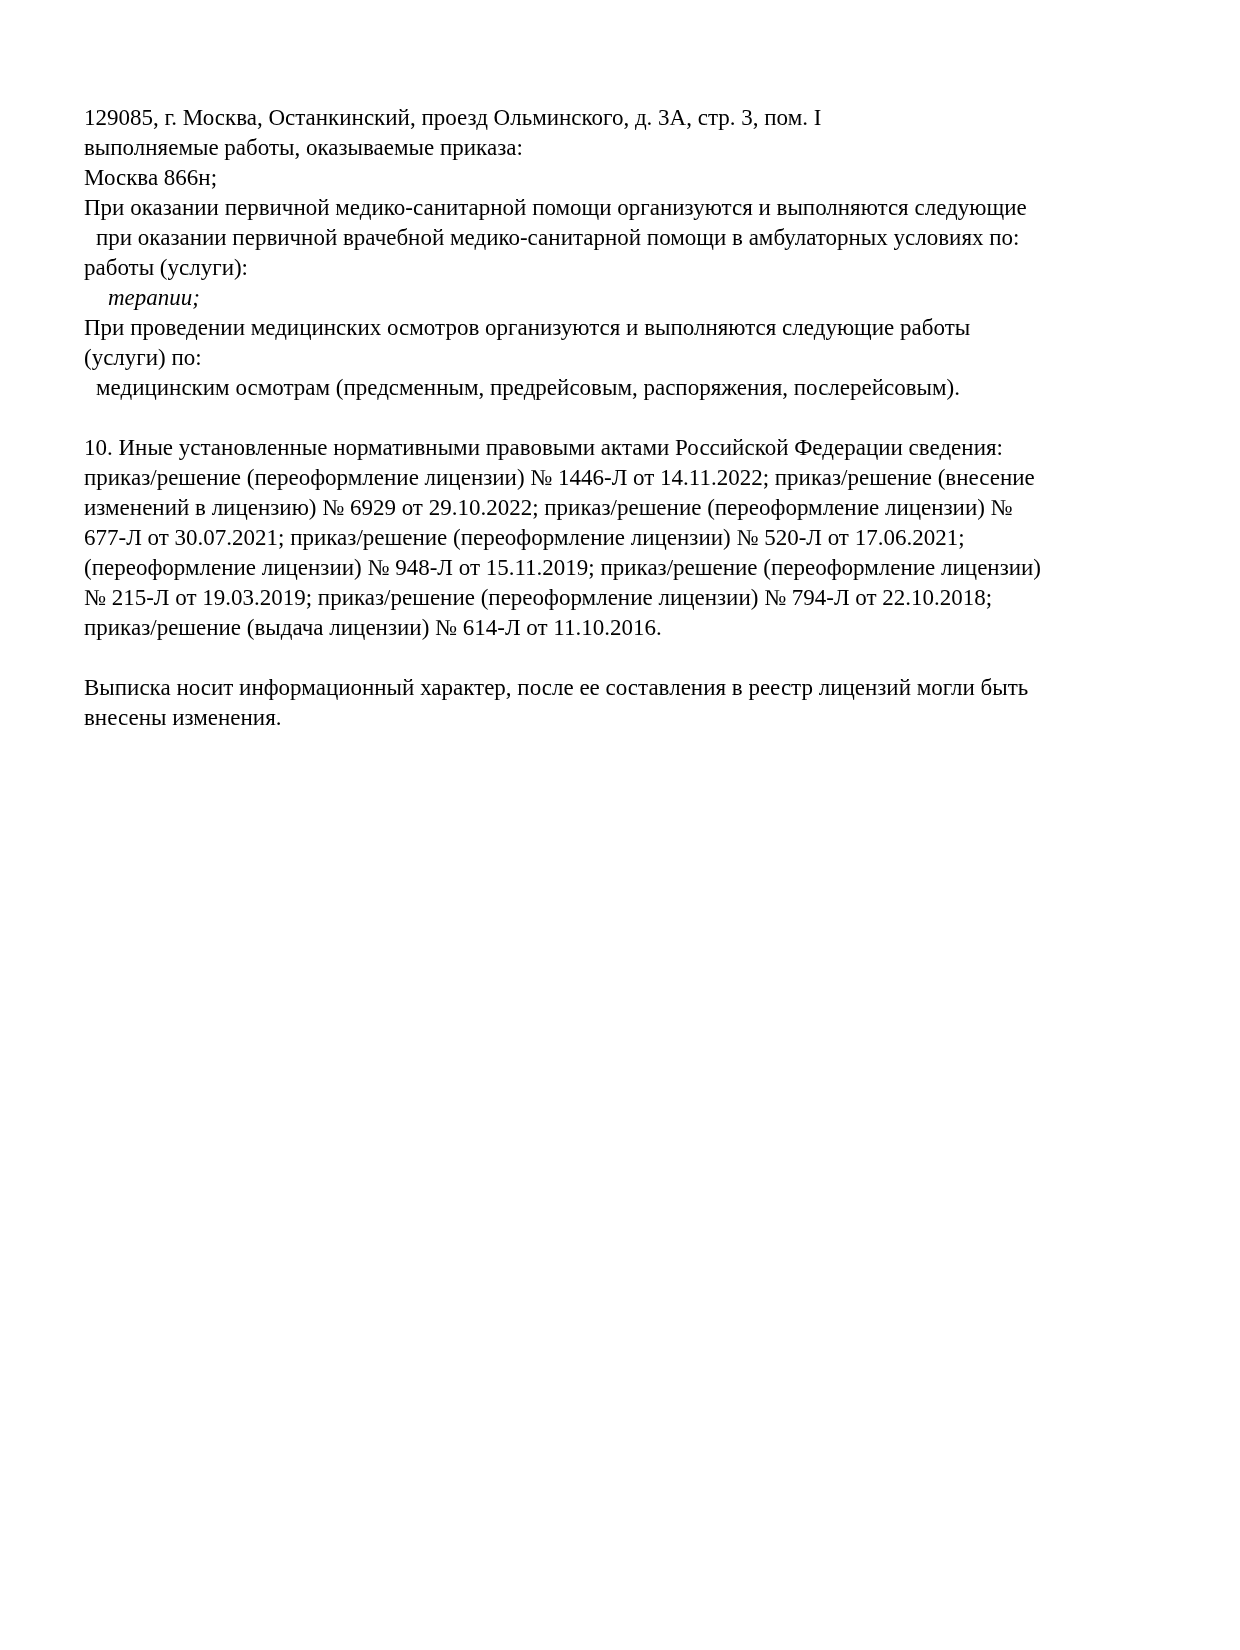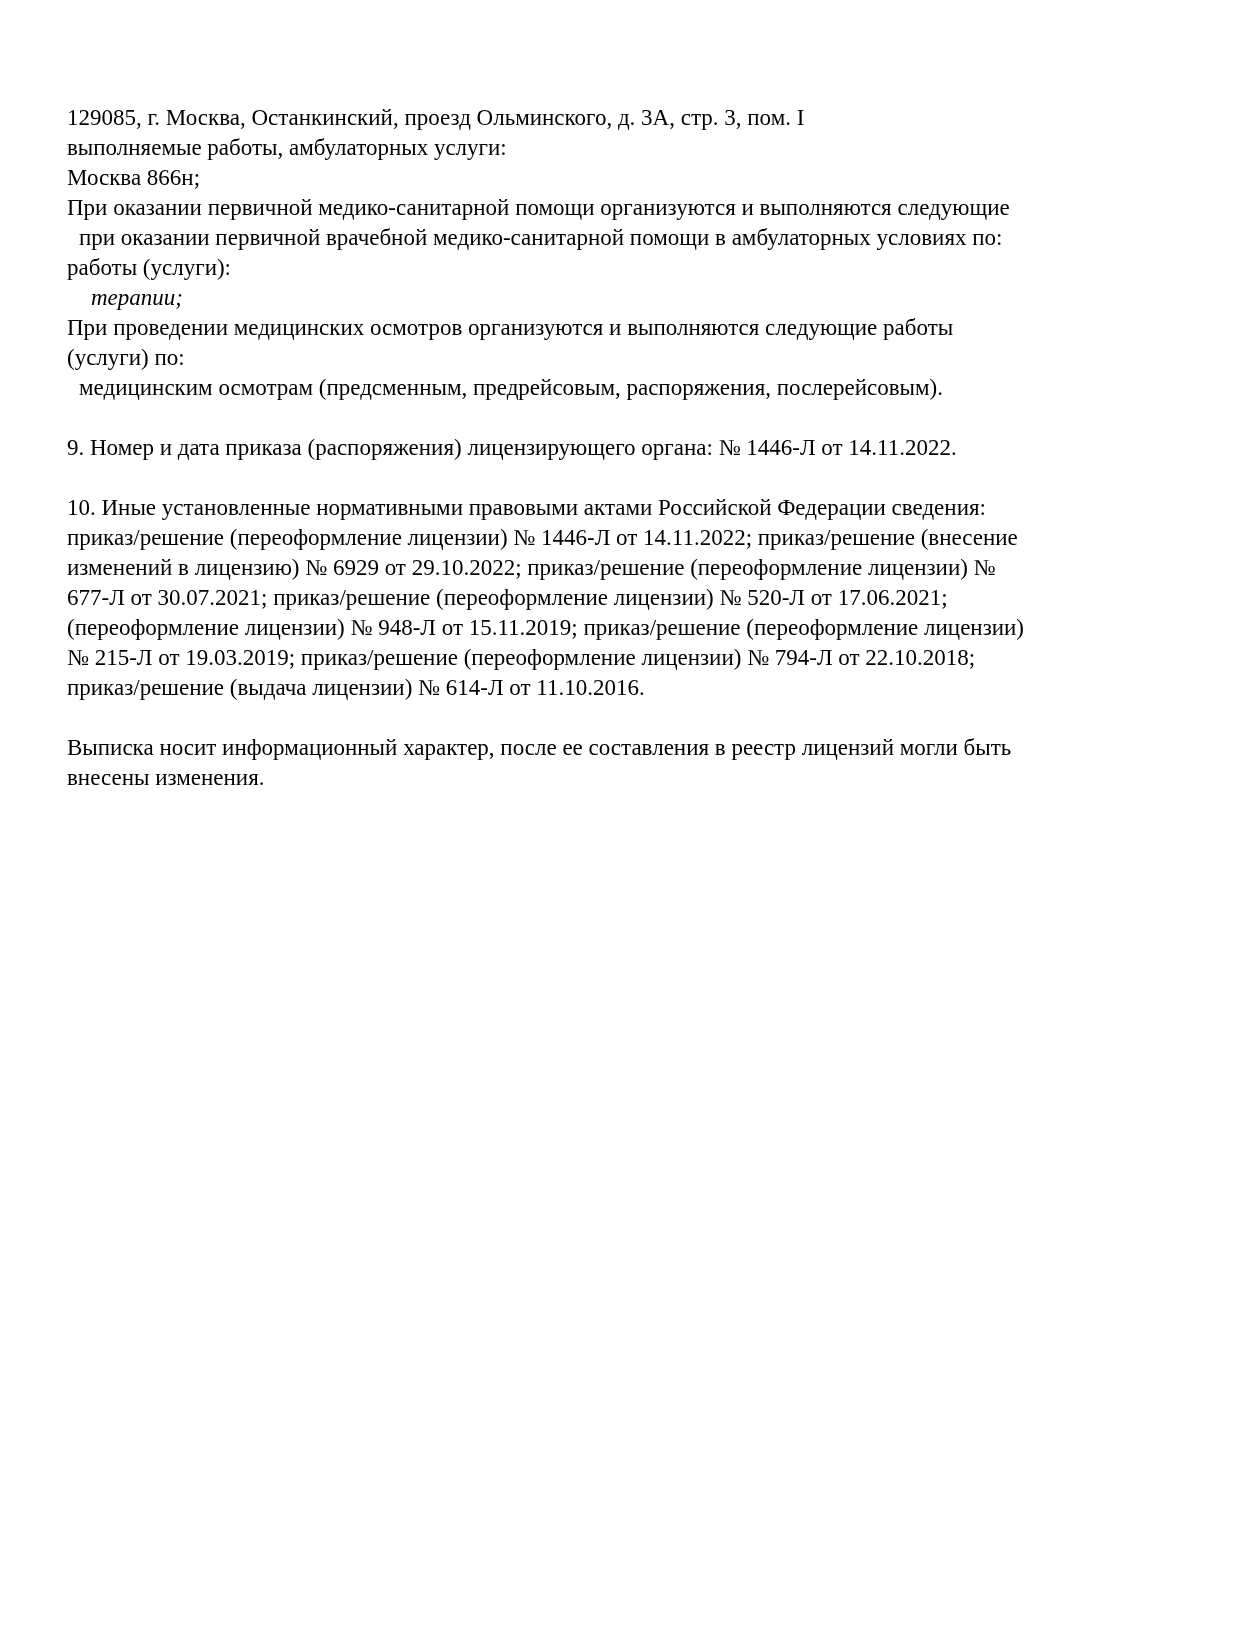--- a/index.html
+++ b/index.html
@@ -6,49 +6,48 @@
     margin: 0;
     padding: 0;
     background: #ffffff;
   }
   .page {
     position: relative;
     width: 1240px;
     height: 1650px;
     background: #ffffff;
     box-sizing: border-box;
-    padding: 103px 120px 0 67px;
+    padding: 103px 120px 0 84px;
     overflow: hidden;
     font-family: "Liberation Serif", "DejaVu Serif", serif;
     font-size: 23px;
     line-height: 30px;
     color: #000000;
   }
   .line {
     white-space: nowrap;
   }
   .indent-1 { padding-left: 12px; }
   .indent-2 { padding-left: 24px; font-style: italic; }
   .gap { margin-top: 30px; }
 </style>
 </head>
 <body>
 
 <div class="page">
   <div class="line">129085, г. Москва, Останкинский, проезд Ольминского, д. 3А, стр. 3, пом. I</div>
-  <div class="line">выполняемые работы, амбулаторных услуги:</div>
+  <div class="line">выполняемые работы, оказываемые приказа:</div>
   <div class="line">Москва 866н;</div>
   <div class="line">При оказании первичной медико-санитарной помощи организуются и выполняются следующие</div>
   <div class="line indent-1">при оказании первичной врачебной медико-санитарной помощи в амбулаторных условиях по:</div>
   <div class="line">работы (услуги):</div>
   <div class="line indent-2">терапии;</div>
   <div class="line">При проведении медицинских осмотров организуются и выполняются следующие работы</div>
   <div class="line">(услуги) по:</div>
   <div class="line indent-1">медицинским осмотрам (предсменным, предрейсовым, распоряжения, послерейсовым).</div>
-  <div class="line gap">9. Номер и дата приказа (распоряжения) лицензирующего органа: № 1446-Л от 14.11.2022.</div>
   <div class="line gap">10. Иные установленные нормативными правовыми актами Российской Федерации сведения:</div>
   <div class="line">приказ/решение (переоформление лицензии) № 1446-Л от 14.11.2022; приказ/решение (внесение</div>
   <div class="line">изменений в лицензию) № 6929 от 29.10.2022; приказ/решение (переоформление лицензии) №</div>
   <div class="line">677-Л от 30.07.2021; приказ/решение (переоформление лицензии) № 520-Л от 17.06.2021;</div>
   <div class="line">(переоформление лицензии) № 948-Л от 15.11.2019; приказ/решение (переоформление лицензии)</div>
   <div class="line">№ 215-Л от 19.03.2019; приказ/решение (переоформление лицензии) № 794-Л от 22.10.2018;</div>
   <div class="line">приказ/решение (выдача лицензии) № 614-Л от 11.10.2016.</div>
   <div class="line gap">Выписка носит информационный характер, после ее составления в реестр лицензий могли быть</div>
   <div class="line">внесены изменения.</div>
 </div>

